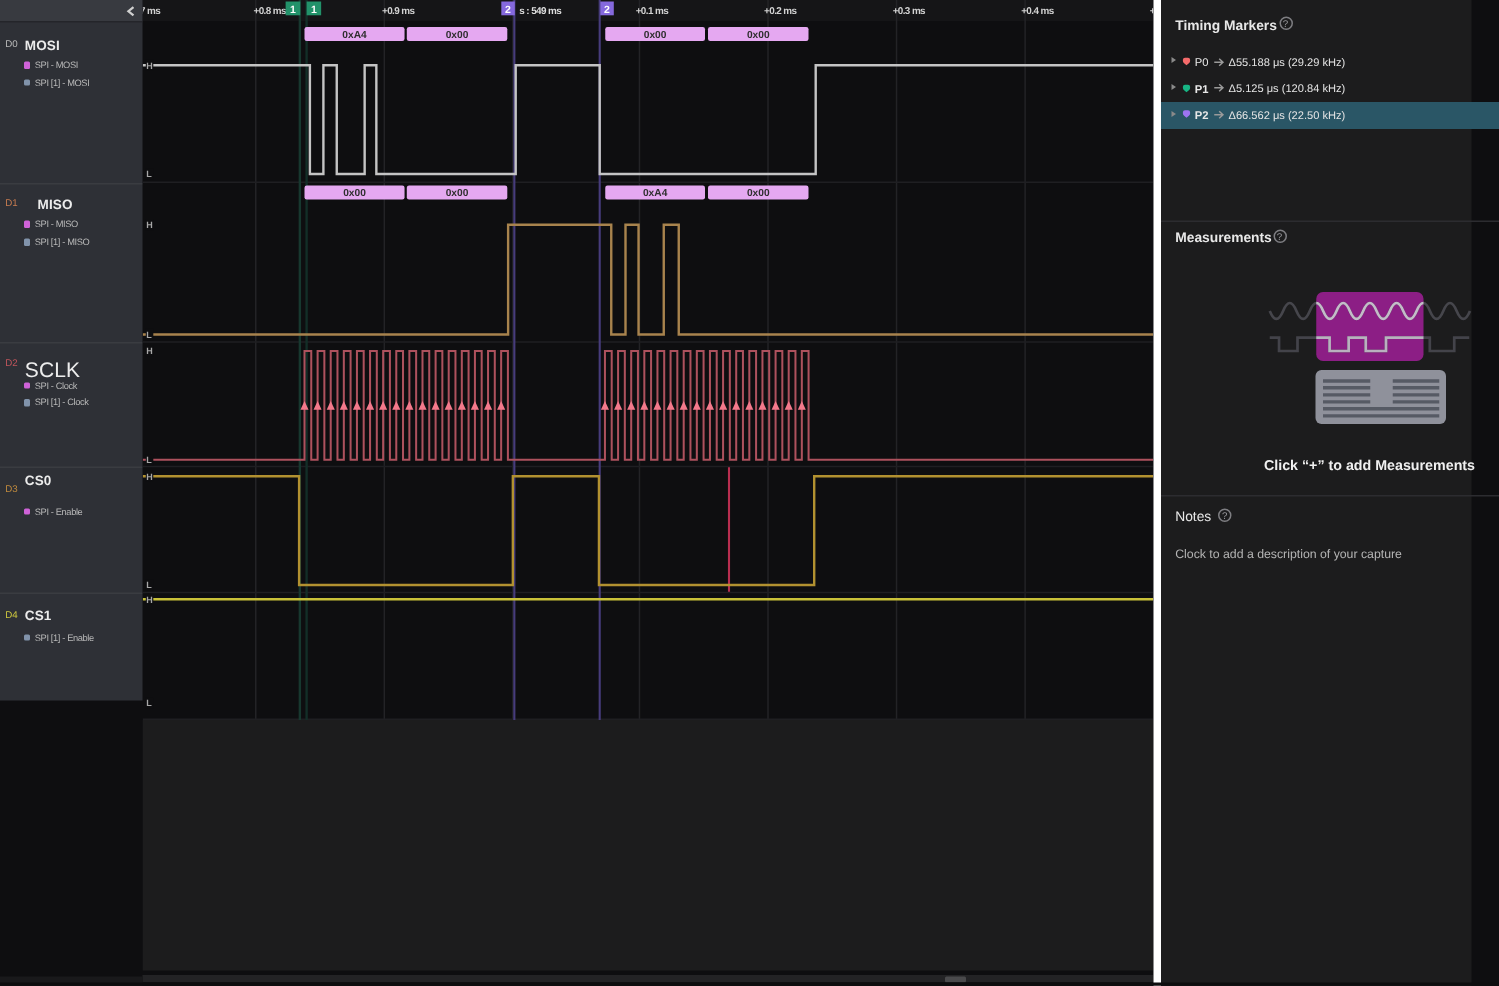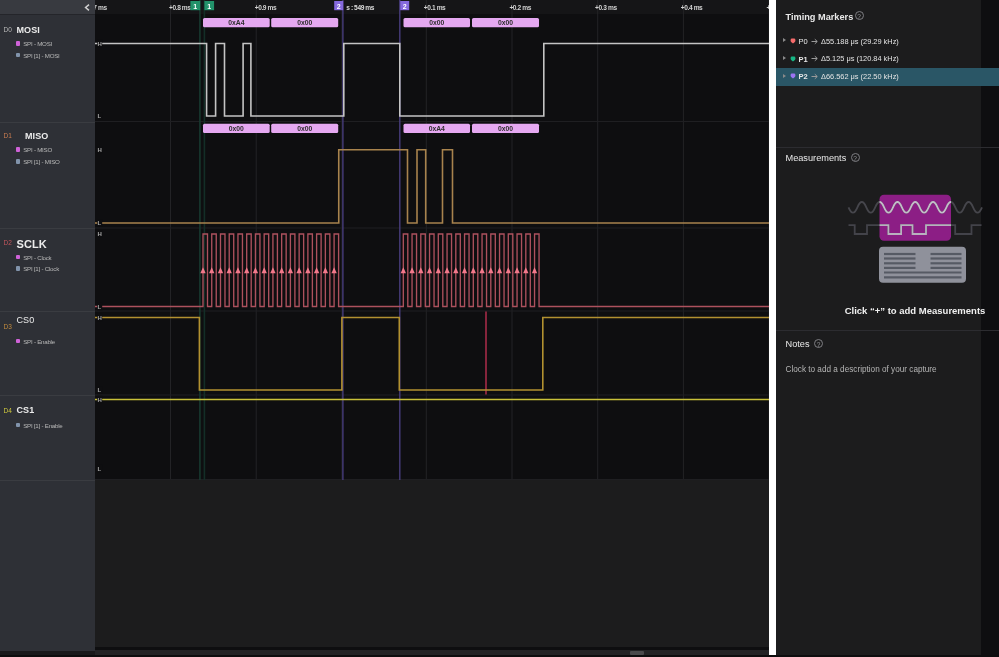--- a/index.html
+++ b/index.html
@@ -120,60 +120,60 @@
         <text x="114.25" y="8.5" text-anchor="middle" font-size="7" font-weight="bold" fill="#fff">1</text>
         <rect x="239.2" y="1" width="9.0" height="9.2" fill="#8569dd"></rect>
         <text x="243.7" y="8.5" text-anchor="middle" font-size="7" font-weight="bold" fill="#fff">2</text>
         <rect x="305.2" y="1" width="9.0" height="9.2" fill="#8569dd"></rect>
         <text x="309.7" y="8.5" text-anchor="middle" font-size="7" font-weight="bold" fill="#fff">2</text>
 </svg>
   </div>
   <div style="position:absolute;left:95px;top:650px;width:674px;height:5px;background:#232325"></div>
   <div style="position:absolute;left:630px;top:650.5px;width:14px;height:4.5px;background:#4a4a4c;border-radius:1px"></div>
   <div style="position:absolute;left:95px;top:655px;width:674px;height:2px;background:#0f0f10"></div>
-  <div style="position:absolute;left:0;top:0;width:95px;height:651px;background:#2e3036;overflow:hidden">
+  <div style="position:absolute;left:0;top:0;width:95px;height:467px;background:#2e3036;overflow:hidden">
     <div style="position:absolute;left:0;top:0;width:95px;height:13.5px;background:#383a40"></div>
     <div style="position:absolute;left:0;top:13.5px;width:95px;height:1px;background:#24252a"></div>
     <svg style="position:absolute;left:84px;top:3.5px" width="6" height="7" viewBox="0 0 6 7">
         <path d="M5,0.7 L1.6,3.5 L5,6.3" stroke="#d0d0d0" stroke-width="1.5" fill="none"></path>
       </svg>
     <div style="position:absolute;left:3.5px;top:26.2px;font-size:6.5px;color:#b9b9b9">D0</div>
 <div style="position:absolute;left:16.5px;top:24.8px;font-size:9px;font-weight:bold;letter-spacing:0.1px;color:#ececec">MOSI</div>
 <div style="position:absolute;left:15.7px;top:41.2px;width:4.6px;height:4.6px;border-radius:1px;background:#cf62d8"></div>
 <div style="position:absolute;left:23.2px;top:40.2px;font-size:6.2px;letter-spacing:-0.25px;color:#b8b8b8">SPI - MOSI</div>
 <div style="position:absolute;left:15.7px;top:52.9px;width:4.6px;height:4.6px;border-radius:1px;background:#8193ab"></div>
 <div style="position:absolute;left:23.2px;top:51.9px;font-size:6.2px;letter-spacing:-0.25px;color:#b8b8b8">SPI [1] - MOSI</div>
 <div style="position:absolute;left:3.5px;top:132.4px;font-size:6.5px;color:#c87c50">D1</div>
 <div style="position:absolute;left:25px;top:131.0px;font-size:9px;font-weight:bold;letter-spacing:0.1px;color:#ececec">MISO</div>
 <div style="position:absolute;left:15.7px;top:147.4px;width:4.6px;height:4.6px;border-radius:1px;background:#cf62d8"></div>
 <div style="position:absolute;left:23.2px;top:146.4px;font-size:6.2px;letter-spacing:-0.25px;color:#b8b8b8">SPI - MISO</div>
 <div style="position:absolute;left:15.7px;top:159.1px;width:4.6px;height:4.6px;border-radius:1px;background:#8193ab"></div>
 <div style="position:absolute;left:23.2px;top:158.1px;font-size:6.2px;letter-spacing:-0.25px;color:#b8b8b8">SPI [1] - MISO</div>
 <div style="position:absolute;left:3.5px;top:239.1px;font-size:6.5px;color:#c0555c">D2</div>
-<div style="position:absolute;left:16.5px;top:237.7px;font-size:11px;font-weight:bold;letter-spacing:0.1px;color:#ececec">SCLK</div>
+<div style="position:absolute;left:16.5px;top:237.7px;font-size:14px;font-weight:normal;letter-spacing:0.1px;color:#ececec">SCLK</div>
 <div style="position:absolute;left:15.7px;top:254.5px;width:4.6px;height:4.6px;border-radius:1px;background:#cf62d8"></div>
 <div style="position:absolute;left:23.2px;top:253.5px;font-size:6.2px;letter-spacing:-0.25px;color:#b8b8b8">SPI - Clock</div>
 <div style="position:absolute;left:15.7px;top:266.2px;width:4.6px;height:4.6px;border-radius:1px;background:#8193ab"></div>
 <div style="position:absolute;left:23.2px;top:265.2px;font-size:6.2px;letter-spacing:-0.25px;color:#b8b8b8">SPI [1] - Clock</div>
 <div style="position:absolute;left:3.5px;top:322.5px;font-size:6.5px;color:#c08a3e">D3</div>
-<div style="position:absolute;left:16.5px;top:315px;font-size:9px;font-weight:normal;letter-spacing:0.1px;color:#ececec">CS0</div>
+<div style="position:absolute;left:16.5px;top:315px;font-size:9px;font-weight:bold;letter-spacing:0.1px;color:#ececec">CS0</div>
 <div style="position:absolute;left:15.7px;top:338.7px;width:4.6px;height:4.6px;border-radius:1px;background:#cf62d8"></div>
 <div style="position:absolute;left:23.2px;top:337.7px;font-size:6.2px;letter-spacing:-0.25px;color:#b8b8b8">SPI - Enable</div>
 <div style="position:absolute;left:3.5px;top:406.5px;font-size:6.5px;color:#cfc83e">D4</div>
 <div style="position:absolute;left:16.5px;top:405.1px;font-size:9px;font-weight:bold;letter-spacing:0.1px;color:#ececec">CS1</div>
 <div style="position:absolute;left:15.7px;top:422.8px;width:4.6px;height:4.6px;border-radius:1px;background:#8193ab"></div>
 <div style="position:absolute;left:23.2px;top:421.8px;font-size:6.2px;letter-spacing:-0.25px;color:#b8b8b8">SPI [1] - Enable</div>
 <div style="position:absolute;left:0;top:121.5px;width:95px;height:1px;background:#3a3c41"></div>
 <div style="position:absolute;left:0;top:228.0px;width:95px;height:1px;background:#3a3c41"></div>
 <div style="position:absolute;left:0;top:311.0px;width:95px;height:1px;background:#3a3c41"></div>
 <div style="position:absolute;left:0;top:395.0px;width:95px;height:1px;background:#3a3c41"></div>
 <div style="position:absolute;left:0;top:479.5px;width:95px;height:1px;background:#3a3c41"></div>
   </div>
   <div style="position:absolute;left:0;top:651px;width:95px;height:6px;background:#19191b"></div>
-  <div style="position:absolute;left:769px;top:0;width:212px;height:657px;background:#1c1c1d;border-left:7px solid #ffffff">
+  <div style="position:absolute;left:769px;top:0;width:212px;height:657px;background:#1c1c1d;border-left:5px solid #ffffff">
 
 <div style="position:absolute;left:9.5px;top:11.5px;font-size:9.2px;font-weight:bold;color:#e8e8e8">Timing Markers</div>
 <div style="position:absolute;left:78.5px;top:11px;width:9px;height:9px;border:1px solid #7e7e82;border-radius:50%;color:#9a9a9e;font-size:6.5px;text-align:center;line-height:9px">?</div>
 <div style="position:absolute;left:0;top:32.3px;width:230px;height:17.8px;"></div>
 <div style="position:absolute;left:6.8px;top:38.099999999999994px;width:0;height:0;border-left:3px solid #8a8a8a;border-top:2.6px solid transparent;border-bottom:2.6px solid transparent"></div>
 <svg style="position:absolute;left:13.6px;top:37.699999999999996px" width="6" height="6" viewBox="0 0 6 6">
         <path d="M0.6,1.9 Q0.6,0.45 2,0.45 L4,0.45 Q5.4,0.45 5.4,1.9 L5.4,2.7 Q5.4,3.6 4.6,4.2 L3,5.55 L1.4,4.2 Q0.6,3.6 0.6,2.7 Z" fill="#f56b6b"></path>
       </svg>
 <div style="position:absolute;left:22.5px;top:36.8px;font-size:7.5px;font-weight:normal;color:#e8e8e8">P0</div>
 <svg style="position:absolute;left:34.5px;top:37.5px" width="8" height="7" viewBox="0 0 8 7">
@@ -194,21 +194,21 @@
 <div style="position:absolute;left:6.8px;top:73.7px;width:0;height:0;border-left:3px solid #8a8a8a;border-top:2.6px solid transparent;border-bottom:2.6px solid transparent"></div>
 <svg style="position:absolute;left:13.6px;top:73.30000000000001px" width="6" height="6" viewBox="0 0 6 6">
         <path d="M0.6,1.9 Q0.6,0.45 2,0.45 L4,0.45 Q5.4,0.45 5.4,1.9 L5.4,2.7 Q5.4,3.6 4.6,4.2 L3,5.55 L1.4,4.2 Q0.6,3.6 0.6,2.7 Z" fill="#9d74f2"></path>
       </svg>
 <div style="position:absolute;left:22.5px;top:72.4px;font-size:7.5px;font-weight:bold;color:#e8e8e8">P2</div>
 <svg style="position:absolute;left:34.5px;top:73.10000000000001px" width="8" height="7" viewBox="0 0 8 7">
         <path d="M0.5,3.5 H6 M3.8,1.2 L6.3,3.5 L3.8,5.8" stroke="#9a9a9a" stroke-width="1" fill="none"></path>
       </svg>
 <div style="position:absolute;left:45px;top:72.2px;font-size:7.4px;color:#e4e4e4">Δ66.562 μs (22.50 kHz)</div>
 <div style="position:absolute;left:0;top:147px;width:230px;height:1px;background:#2c2c30"></div>
-<div style="position:absolute;left:9.5px;top:153px;font-size:9.2px;font-weight:normal;color:#e8e8e8">Measurements</div>
+<div style="position:absolute;left:9.5px;top:153px;font-size:9.2px;font-weight:bold;color:#e8e8e8">Measurements</div>
 <div style="position:absolute;left:74.5px;top:152.5px;width:9px;height:9px;border:1px solid #7e7e82;border-radius:50%;color:#9a9a9e;font-size:6.5px;text-align:center;line-height:9px">?</div>
 <div style="position:absolute;left:0;top:190px;width:230px"><svg width="230" height="120" viewBox="0 0 230 120">
 <defs>
             <clipPath id="pr">
               <rect x="103.5" y="4.7" width="71.5" height="46"></rect>
             </clipPath>
           </defs>
 <rect x="103.5" y="4.7" width="71.5" height="46" rx="4.5" fill="#8c1e85"></rect>
 <path d="M72.5,17.3 q4.45,10.6 8.9,0 t8.9,0 t8.9,0 t8.9,0 t8.9,0 t8.9,0 t8.9,0 t8.9,0 t8.9,0 t8.9,0 t8.9,0 t8.9,0 t8.9,0 t8.9,0 t8.9,0" fill="none" stroke="#46464c" stroke-width="1.8"></path>
 <path d="M72.5,35.1 H78.7 V44 H91 V35.1 H112.4 V44 H125.1 V35.1 H136.5 V44 H150 V35.1 H179.2 V44 H195.5 V35.1 H205.5" fill="none" stroke="#43434a" stroke-width="1.8"></path>

